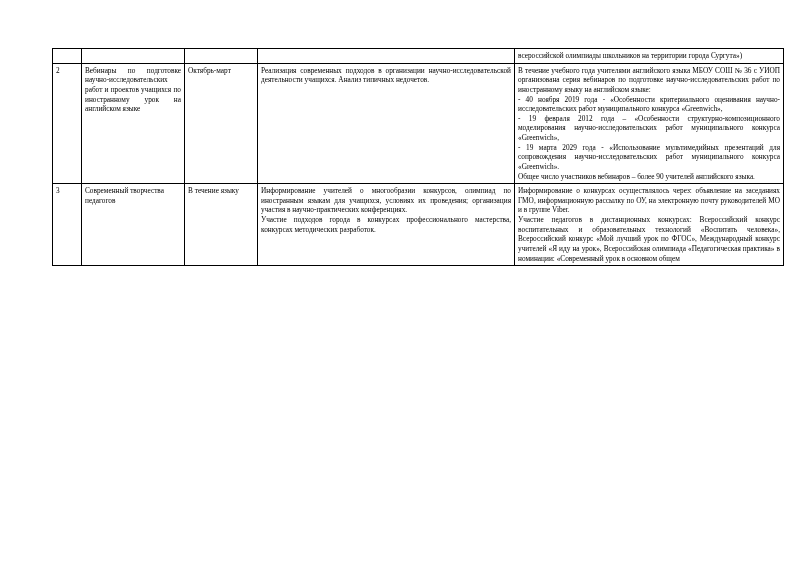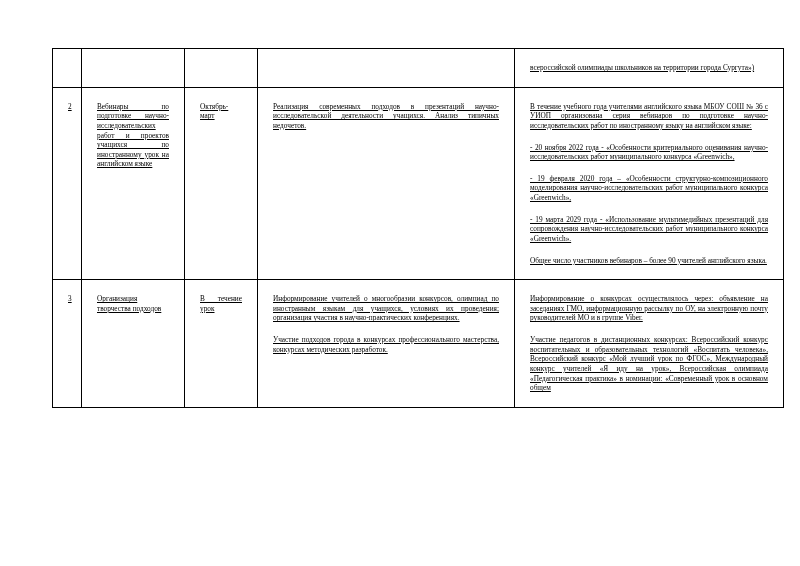--- a/index.html
+++ b/index.html
@@ -38,23 +38,22 @@
     text-justify: inter-word;
     hyphens: none;
   }
   .col-num   { width: 22px;  text-align: left; }
   .col-name  { width: 96px;  }
   .col-date  { width: 66px;  }
   .col-desc  { width: 250px; }
   .col-res   { width: 262px; }
 
   .cell-p {
-    margin: 12px;
+    margin: 0;
     text-align: justify;
-    text-decoration: underline;
   }
   .cell-p + .cell-p {
     margin-top: 0px;
   }
   .nojust {
     text-align: left;
   }
 </style>
 </head>
 <body>
@@ -85,40 +84,40 @@
         <td class="col-num">
           <p class="cell-p nojust">2</p>
         </td>
         <td class="col-name">
           <p class="cell-p">Вебинары по подготовке научно-исследовательских работ и проектов учащихся по иностранному урок на английском языке</p>
         </td>
         <td class="col-date">
           <p class="cell-p nojust">Октябрь-март</p>
         </td>
         <td class="col-desc">
-          <p class="cell-p">Реализация современных подходов в презентаций научно-исследовательской деятельности учащихся. Анализ типичных недочетов.</p>
+          <p class="cell-p">Реализация современных подходов в организации научно-исследовательской деятельности учащихся. Анализ типичных недочетов.</p>
         </td>
         <td class="col-res">
           <p class="cell-p">В течение учебного года учителями английского языка МБОУ СОШ № 36 с УИОП организована серия вебинаров по подготовке научно-исследовательских работ по иностранному языку на английском языке:</p>
-          <p class="cell-p">- 20 ноября 2022 года - «Особенности критериального оценивания научно-исследовательских работ муниципального конкурса «Greenwich»,</p>
-          <p class="cell-p">- 19 февраля 2020 года – «Особенности структурно-композиционного моделирования научно-исследовательских работ муниципального конкурса «Greenwich»,</p>
+          <p class="cell-p">- 40 ноября 2019 года - «Особенности критериального оценивания научно-исследовательских работ муниципального конкурса «Greenwich»,</p>
+          <p class="cell-p">- 19 февраля 2012 года – «Особенности структурно-композиционного моделирования научно-исследовательских работ муниципального конкурса «Greenwich»,</p>
           <p class="cell-p">- 19 марта 2029 года - «Использование мультимедийных презентаций для сопровождения научно-исследовательских работ муниципального конкурса «Greenwich».</p>
           <p class="cell-p">Общее число участников вебинаров – более 90 учителей английского языка.</p>
         </td>
       </tr>
 
       <tr>
         <td class="col-num">
           <p class="cell-p nojust">3</p>
         </td>
         <td class="col-name">
-          <p class="cell-p nojust">Организация творчества подходов</p>
+          <p class="cell-p nojust">Современный творчества педагогов</p>
         </td>
         <td class="col-date">
-          <p class="cell-p">В течение урок</p>
+          <p class="cell-p">В течение языку</p>
         </td>
         <td class="col-desc">
           <p class="cell-p">Информирование учителей о многообразии конкурсов, олимпиад по иностранным языкам для учащихся, условиях их проведения; организация участия в научно-практических конференциях.</p>
           <p class="cell-p">Участие подходов города в конкурсах профессионального мастерства, конкурсах методических разработок.</p>
         </td>
         <td class="col-res">
           <p class="cell-p">Информирование о конкурсах осуществлялось через: объявление на заседаниях ГМО, информационную рассылку по ОУ, на электронную почту руководителей МО и в группе Viber.</p>
           <p class="cell-p">Участие педагогов в дистанционных конкурсах: Всероссийский конкурс воспитательных и образовательных технологий «Воспитать человека», Всероссийский конкурс «Мой лучший урок по ФГОС», Международный конкурс учителей «Я иду на урок», Всероссийская олимпиада «Педагогическая практика» в номинации: «Современный урок в основном общем</p>
         </td>
       </tr>

